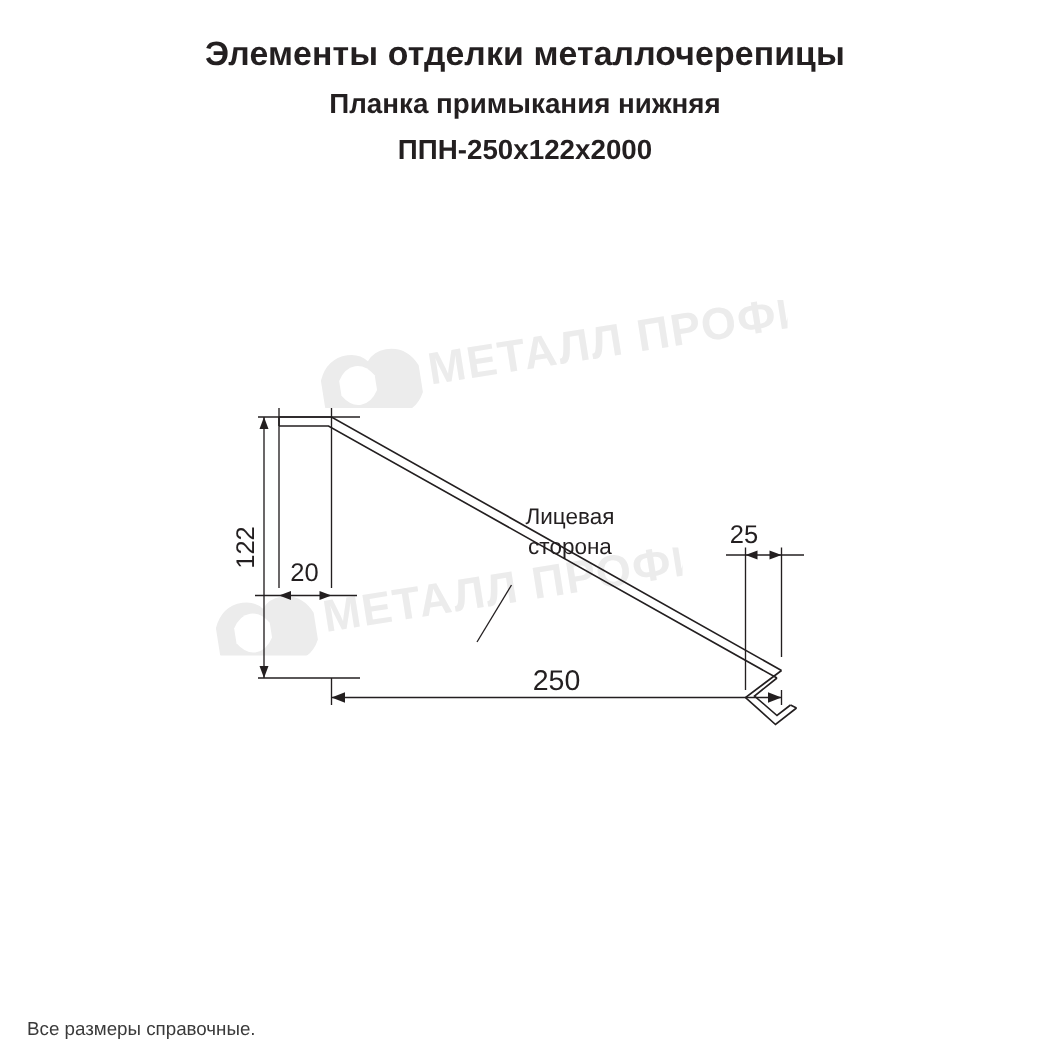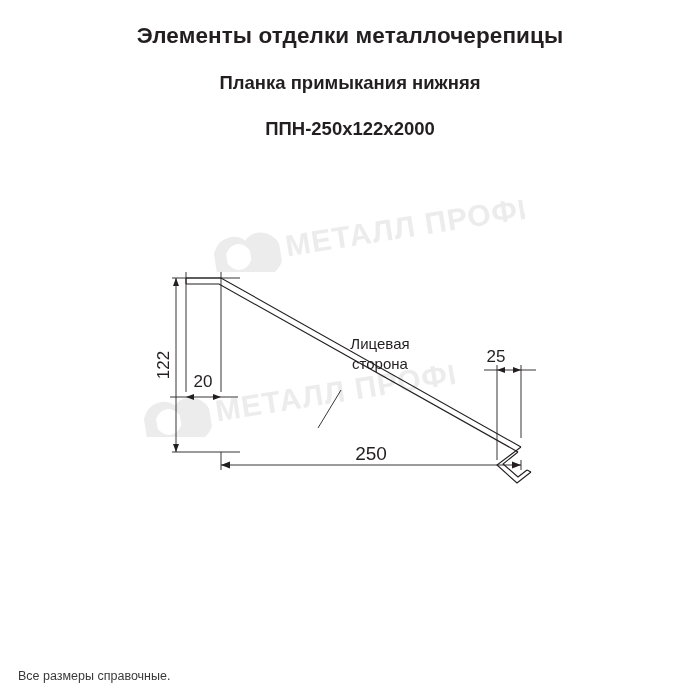--- a/index.html
+++ b/index.html
@@ -31,42 +31,42 @@
   .title-main {
     font-size: 22.5px;
     font-weight: bold;
     letter-spacing: 0.1px;
     line-height: 1.2;
     color: #231f20;
   }
   .title-sub {
     font-size: 18.5px;
     font-weight: bold;
-    margin-top: 22px;
+    margin-top: 8px;
     line-height: 1.25;
     color: #231f20;
   }
   .title-code {
     font-size: 18.5px;
     font-weight: bold;
-    margin-top: 23px;
+    margin-top: 8px;
     line-height: 1.25;
     color: #231f20;
   }
   .drawing {
     position: absolute;
     top: 160px;
     left: 0;
     width: 700px;
     height: 380px;
   }
   .footnotes {
     position: absolute;
     left: 18px;
-    bottom: 14px;
+    bottom: 4px;
     font-size: 12.5px;
     line-height: 1.55;
     color: #3a3a3a;
   }
   .footnotes div {
     white-space: nowrap;
   }
   .wm {
     position: absolute;
     pointer-events: none;

